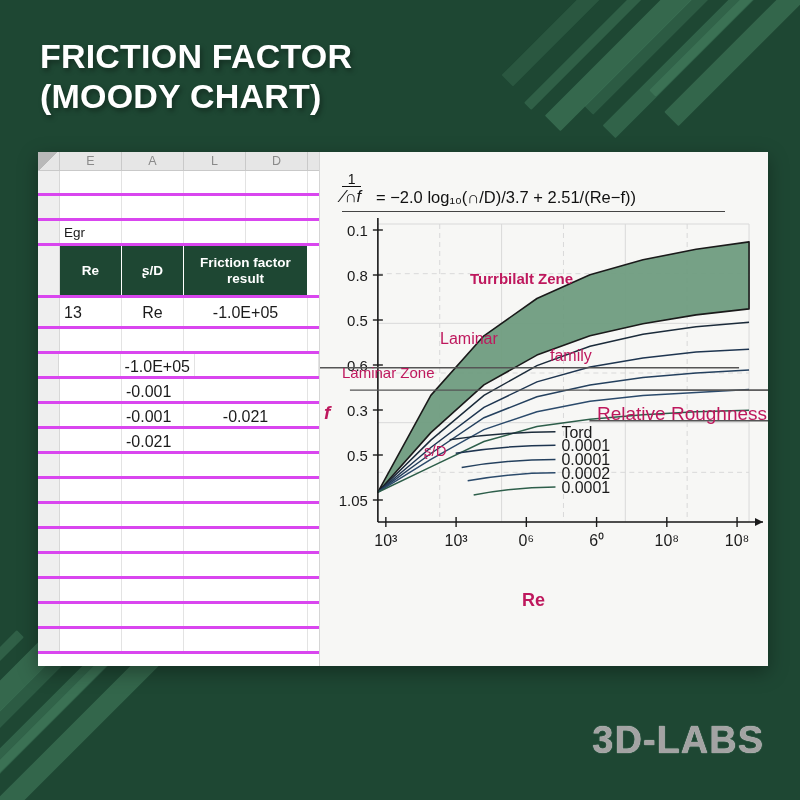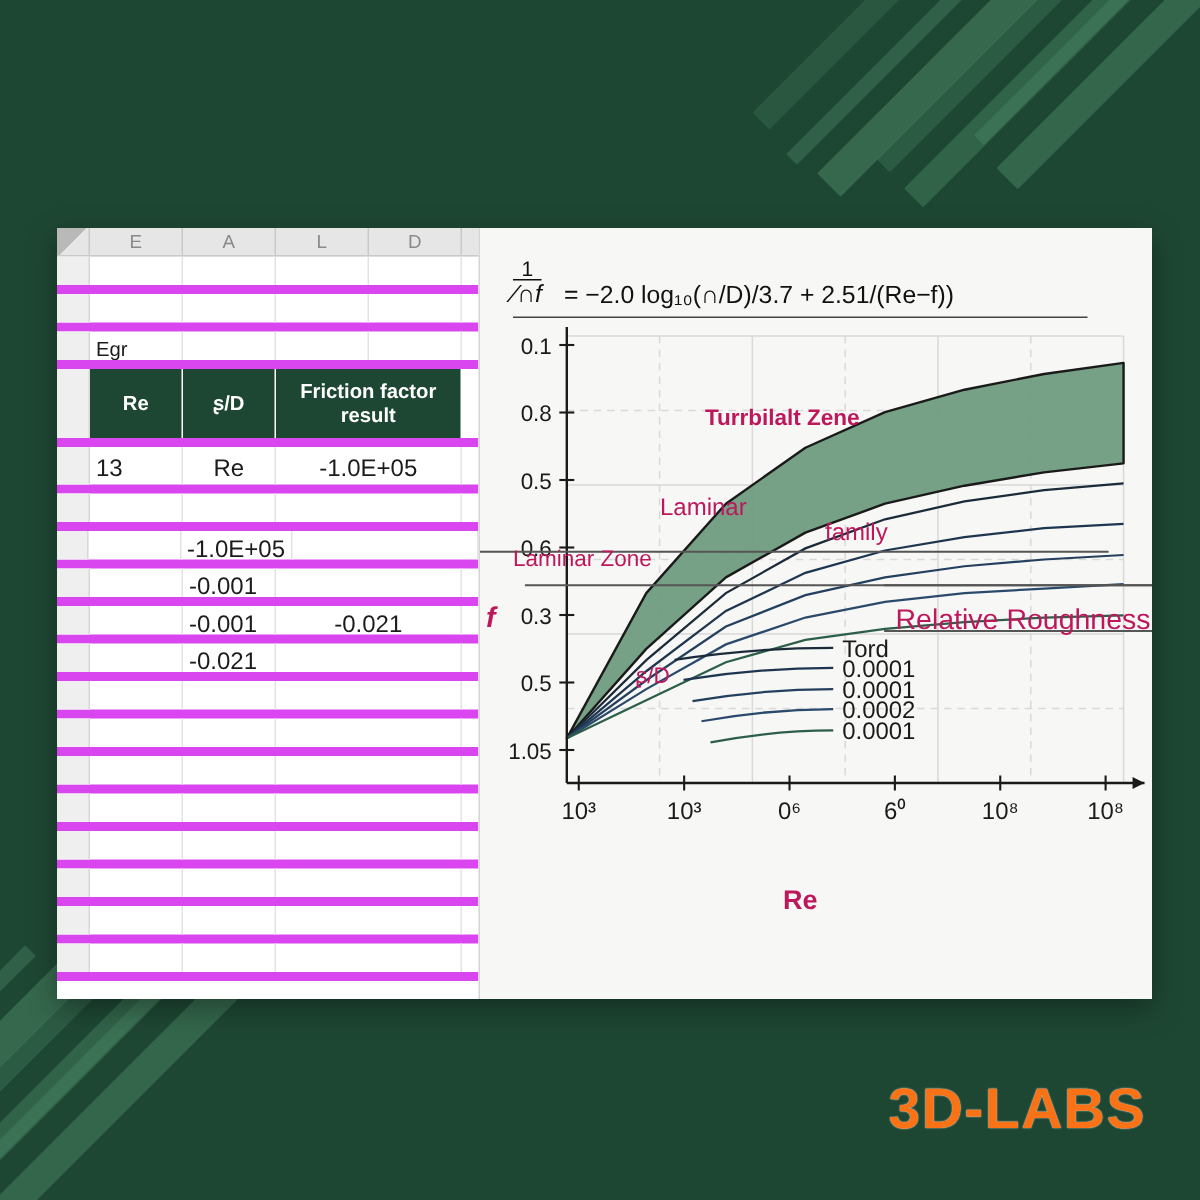--- a/index.html
+++ b/index.html
@@ -74,21 +74,21 @@
     flex: 0 0 62px;
     text-align: center;
     color: #8a8a8a;
     font-size: 12.5px;
     line-height: 18px;
     border-right: 1px solid #c9c9c9;
   }
   .srow {
     display: flex;
     height: 25px;
-    border-bottom: 6px solid #d946ef;
+    border-bottom: 3px solid #d946ef;
   }
   .srow .rh {
     width: 22px;
     background: #efefef;
     border-right: 1px solid #d8d8d8;
   }
   .srow .cell {
     flex: 0 0 62px;
     border-right: 1px solid #e3e3e3;
     padding: 0 4px;
@@ -175,20 +175,22 @@
     </div>
   <div class="stripes" id="stripes-bl">
       <span style="left: 14px; top: 10px; width: 10px; height: 230px; background: rgba(120, 200, 155, 0.2);"></span>
       <span style="left: 40px; top: 10px; width: 22px; height: 250px; background: rgba(120, 200, 155, 0.26);"></span>
       <span style="left: 76px; top: 10px; width: 12px; height: 235px; background: rgba(120, 200, 155, 0.16);"></span>
       <span style="left: 102px; top: 10px; width: 18px; height: 260px; background: rgba(120, 200, 155, 0.22);"></span>
       <span style="left: 134px; top: 10px; width: 9px; height: 215px; background: rgba(120, 200, 155, 0.14);"></span>
       <span style="left: 158px; top: 10px; width: 20px; height: 245px; background: rgba(120, 200, 155, 0.24);"></span>
     </div>
 
+  <div id="title">FRICTION FACTOR
+(MOODY CHART)</div>
 
   <div id="card">
 
     <div id="sheet">
       <div id="sheet-colhead">
         <div class="corner"></div>
         <div class="ch">E</div>
         <div class="ch">A</div>
         <div class="ch">L</div>
         <div class="ch">D</div>
@@ -413,16 +415,16 @@
       <div class="txt" id="lbl-family">family</div>
       <div class="txt" id="lbl-lamzone">Laminar Zone</div>
       <div class="txt" id="lbl-relrough">Relative Roughness</div>
       <div class="txt" id="lbl-eps">ʂ/D</div>
 
       <div class="txt" id="axis-x-title">Re</div>
       <div class="txt" id="axis-y-title">f</div>
     </div>
   </div>
 
-  <div id="brand" style="position:absolute; right:36px; bottom:38px; color:#f97316; font-size:38px; font-weight:bold; letter-spacing:1px; text-shadow:0 0 1px #fff;">
+  <div id="brand" style="position:absolute; right:36px; bottom:38px; color:#a3a3a3; font-size:38px; font-weight:bold; letter-spacing:1px; text-shadow:0 0 1px #fff;">
     <span>3D-LABS</span>
   </div>
 </div>
 
 </body></html>

